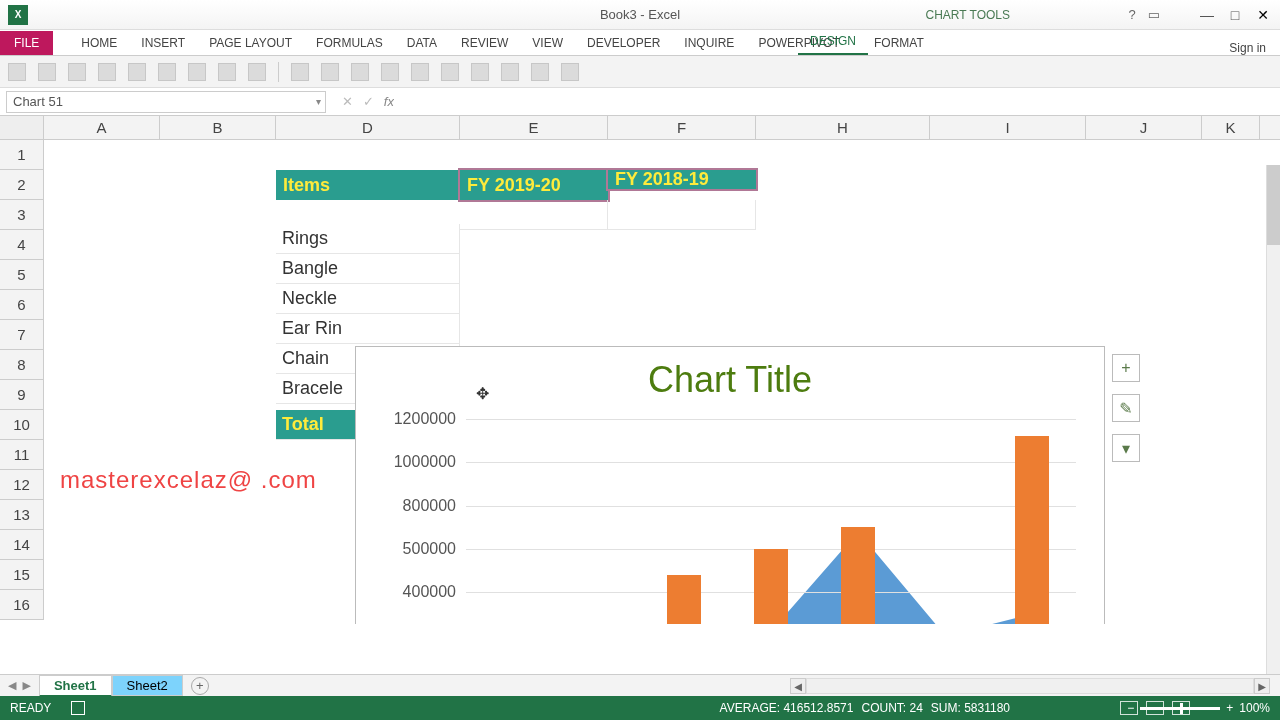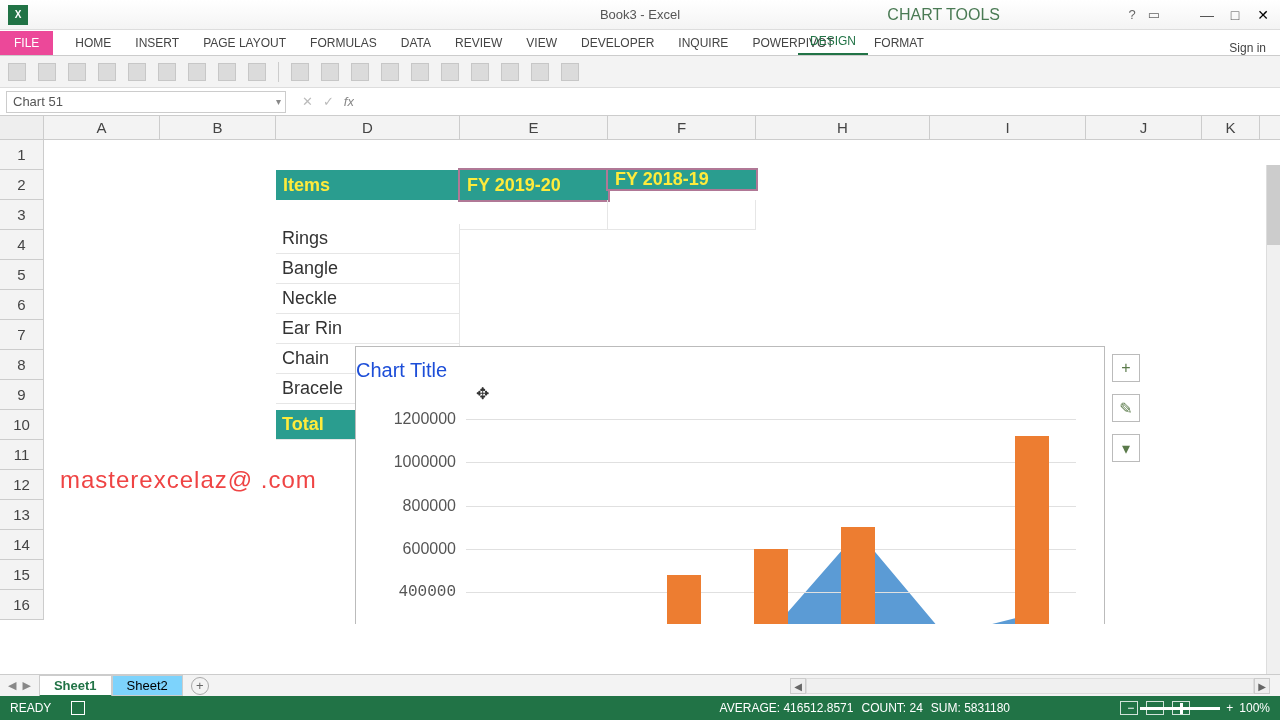--- a/index.html
+++ b/index.html
@@ -2,43 +2,43 @@
 <html><head>
 <meta charset="utf-8">
 <style>
 * { margin: 0; padding: 0; box-sizing: border-box; font-family: "Segoe UI", Tahoma, sans-serif; }
 body { background: #fff; width: 1280px; height: 720px; overflow: hidden; position: relative; }
 
 
 .title-bar { height: 30px; background: linear-gradient(#fff,#f4f4f4); display: flex; align-items: center; position: relative; border-bottom: 1px solid #ddd; }
 .title-bar .excel-icon { width: 20px; height: 20px; background: #217346; margin: 0 8px; display:flex; align-items:center; justify-content:center; color:#fff; font-size:10px; font-weight:bold; }
 .title-bar .doc-title { position:absolute; left:50%; transform:translateX(-50%); font-size:13px; color:#555; }
-.title-bar .chart-tools { position:absolute; right: 280px; font-size:16px; color:#4a7a54; }
+.title-bar .chart-tools { position:absolute; right: 270px; font-size:12px; color:#4a7a54; }
 .title-bar .win-controls { position:absolute; right:4px; display:flex; gap:2px; }
 .title-bar .win-controls span { width:26px; height:20px; display:flex; align-items:center; justify-content:center; font-size:14px; color:#555; cursor:pointer; }
 .title-bar .win-controls .close { color:#000; }
 .title-bar .help-icons { position:absolute; right:120px; display:flex; gap:12px; color:#666; font-size:13px; }
 
 
 .ribbon-tabs { height: 26px; background:#fff; display:flex; align-items:flex-end; border-bottom:1px solid #ccc; position:relative; }
-.ribbon-tabs .file-tab { background:#ec4899; color:#fff; padding:5px 14px; font-size:12px; margin-right:10px; }
+.ribbon-tabs .file-tab { background:#be185d; color:#fff; padding:5px 14px; font-size:12px; margin-right:16px; }
 .ribbon-tabs .tab { padding:5px 12px; font-size:12px; color:#444; cursor:pointer; text-transform:uppercase; }
 .ribbon-tabs .tab.active { color:#217346; border-bottom:2px solid #217346; }
 .ribbon-tabs .design-tab { position:absolute; left:798px; }
 .ribbon-tabs .format-tab { position:absolute; left:862px; }
 .ribbon-tabs .signin { position:absolute; right:14px; font-size:12px; color:#444; cursor:pointer; }
 
 
 .toolbar { height: 32px; background:#f3f3f3; border-bottom:1px solid #ddd; display:flex; align-items:center; padding:0 8px; gap:12px; }
 .toolbar .tb-icon { width:18px; height:18px; background:#ccc; border:1px solid #aaa; opacity:0.6; }
 .toolbar .tb-sep { width:1px; height:20px; background:#ccc; }
 
 
 .formula-row { height:28px; display:flex; align-items:center; border-bottom:1px solid #ccc; }
-.name-box { width:280px; height:22px; border:1px solid #ccc; margin:0 6px; font-size:13px; display:flex; align-items:center; padding:0 6px; color:#555; position:relative; background:#fff; }
+.name-box { width:320px; height:22px; border:1px solid #ccc; margin:0 6px; font-size:13px; display:flex; align-items:center; padding:0 6px; color:#555; position:relative; background:#fff; }
 .name-box::after { content:"▾"; position:absolute; right:4px; font-size:10px; color:#888; }
 .fx-area { display:flex; align-items:center; gap:10px; margin-left:10px; }
 .fx-icon { font-style:italic; color:#888; font-size:13px; }
 .fx-cancel, .fx-ok { color:#bbb; font-size:13px; }
 .formula-input { flex:1; height:22px; border:none; }
 
 
 .grid-area { position:relative; height: 508px; overflow:hidden; }
 .col-headers { display:flex; height:24px; background:#f3f3f3; border-bottom:1px solid #ccc; position:absolute; top:0; left:0; right:0; }
 .col-headers .corner { width:44px; border-right:1px solid #ccc; background:#eee; }
@@ -49,21 +49,21 @@
 
 .cells { position:absolute; left:44px; top:24px; }
 .cell { position:absolute; border-right:1px solid #e6e6e6; border-bottom:1px solid #e6e6e6; font-size:18px; display:flex; align-items:center; padding:0 6px; color:#333; }
 .header-cell { background:#2a9d8f; color:#ffeb3b; font-weight:bold; border:1px solid #2a9d8f; }
 .header-cell.sel { outline:2px solid #b07896; }
 .items-col { background:#fff;margin-top:24px; }
 .total-cell { background:#2a9d8f; color:#ffeb3b; font-weight:bold; }
 
 
 .chart-container { position:absolute; left:355px; top:230px; width:750px; height:420px; background:#fff; border:1px solid #bbb; }
-.chart-title { font-size:20px; color:#1d4ed8; padding:12px 0 4px; }
+.chart-title { text-align:center; font-size:36px; color:#4d7c0f; padding:12px 0 4px; }
 .plot { position:absolute; left:110px; top:72px; right:30px; bottom:80px; }
 .gridline { position:absolute; left:0; right:0; height:1px; background:#e0e0e0; }
 .y-label { position:absolute; right:100%; margin-right:10px; transform:translateY(-50%); font-size:16px; color:#555; text-align:right; width:90px; }
 .area-path { fill:#5b9bd5; }
 .bar { position:absolute; background:#ed7d31; bottom:0; width:34px; }
 
 
 .chart-side { position:absolute; left:1112px; top:238px; display:flex; flex-direction:column; gap:12px; }
 .chart-side .btn { width:28px; height:28px; background:#fff; border:1px solid #bbb; display:flex; align-items:center; justify-content:center; font-size:16px; color:#5a7a4a; cursor:pointer; }
 
@@ -213,23 +213,23 @@
 
   <div class="watermark">masterexcelaz@       .com</div>
 
   <div class="chart-container">
     <div class="chart-title">Chart Title</div>
     <div class="plot" id="plot" style="width: 610px; height: 260px;">
       <svg id="area-svg" style="position:absolute;left:0;top:0;width:100%;height:100%;" preserveAspectRatio="none" viewBox="0 0 610 260">
           <polygon points="43.57142857142857,260 43.57142857142857,216.66666666666669 130.71428571428572,221 217.85714285714283,212.33333333333334 305,212.33333333333334 392.1428571428571,112.66666666666666 479.2857142857143,216.66666666666669 566.4285714285714,195 566.4285714285714,260" class="area-path"></polygon>
         </svg>
     <div class="gridline" style="top: 173.333px;"></div>
-        <div class="y-label" style="top: 173.333px; font-family: Liberation Mono, monospace;">400000</div>
+        <div class="y-label" style="top: 173.333px;">400000</div>
         <div class="gridline" style="top: 130px;"></div>
-        <div class="y-label" style="top: 130px;">600000</div>
+        <div class="y-label" style="top: 130px;">500000</div>
         <div class="gridline" style="top: 86.6667px;"></div>
         <div class="y-label" style="top: 86.6667px;">800000</div>
         <div class="gridline" style="top: 43.3333px;"></div>
         <div class="y-label" style="top: 43.3333px;">1000000</div>
         <div class="gridline" style="top: 0px;"></div>
         <div class="y-label" style="top: 0px;">1200000</div>
         <div class="bar" style="left: 200.857px; height: 104px;"></div>
         <div class="bar" style="left: 288px; height: 130px;"></div>
         <div class="bar" style="left: 375.143px; height: 151.667px;"></div>
         <div class="bar" style="left: 549.429px; height: 242.667px;"></div>

